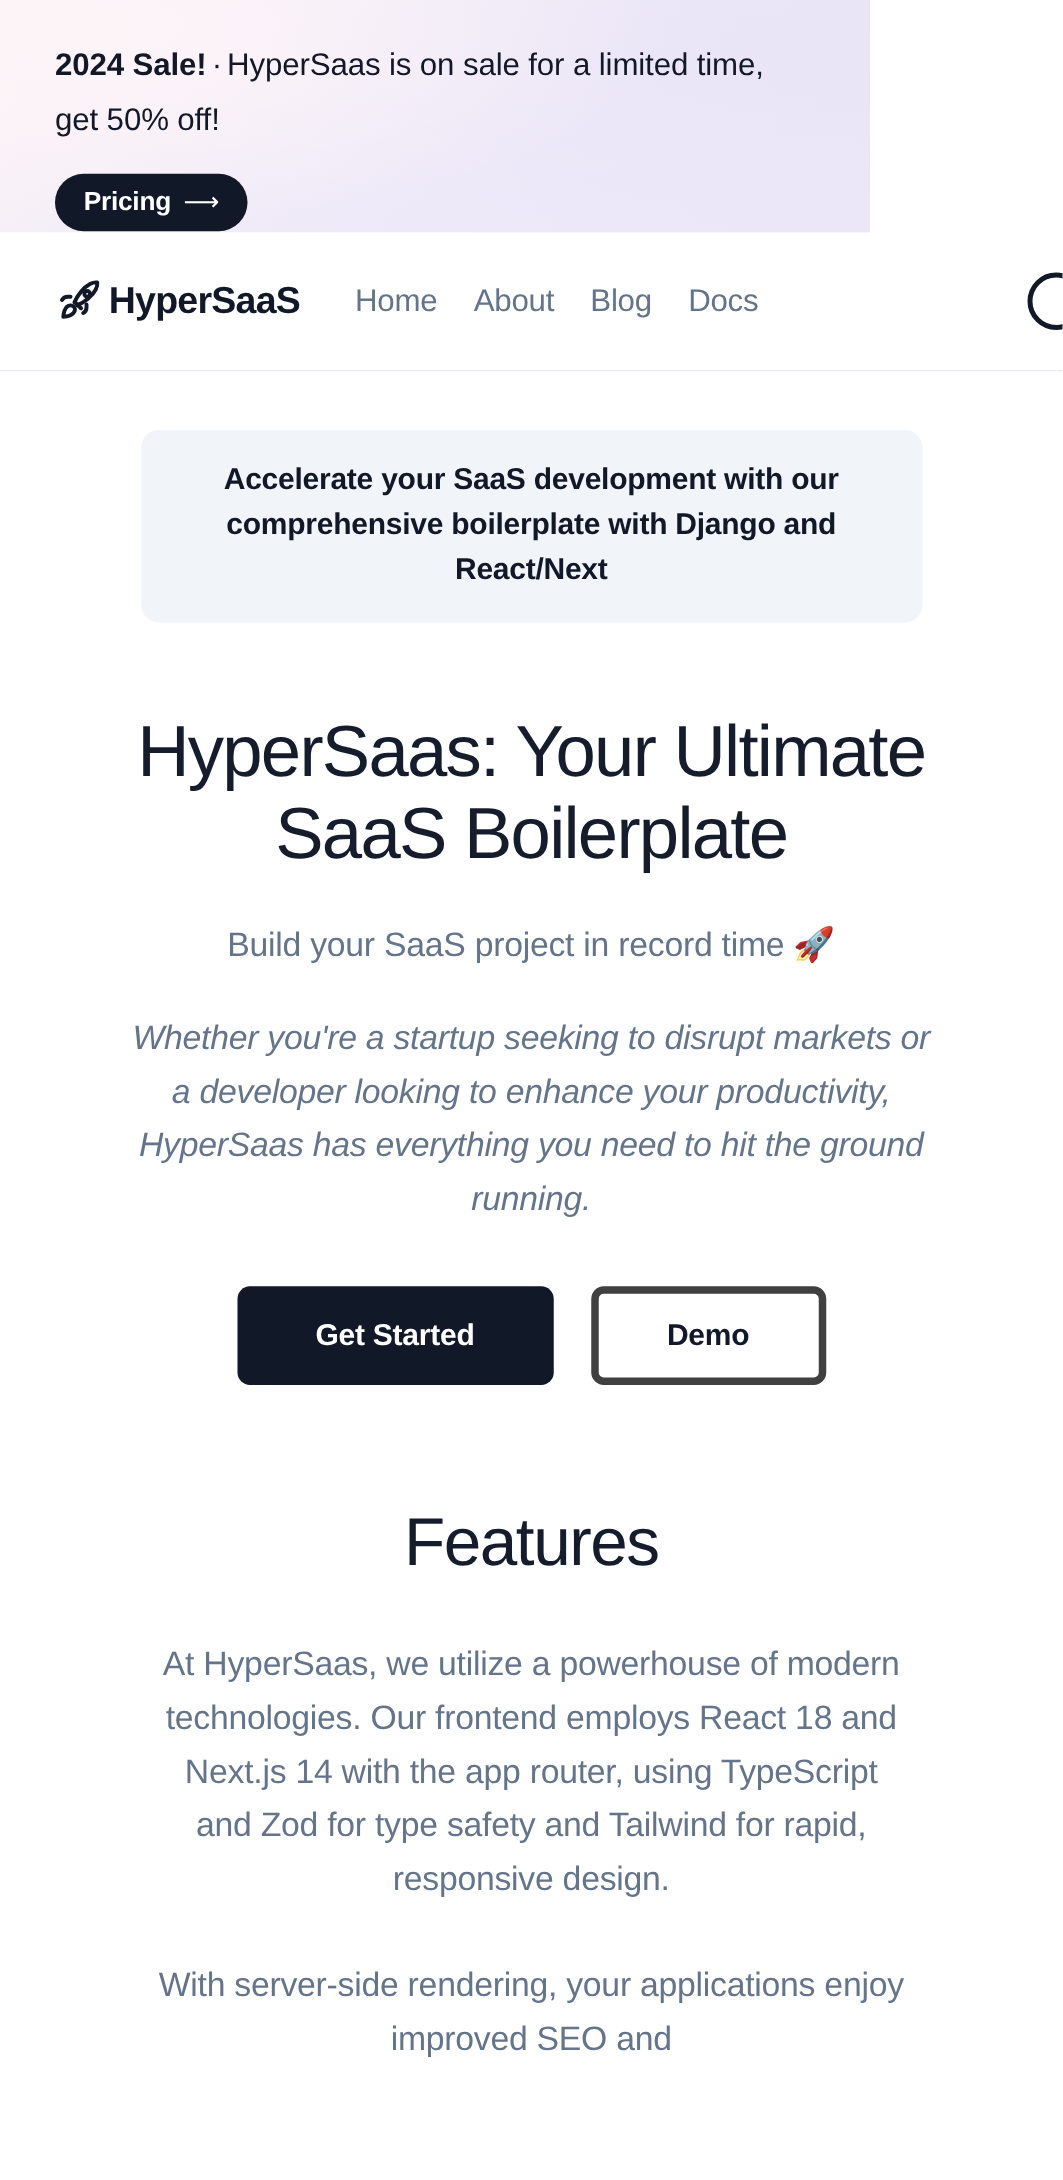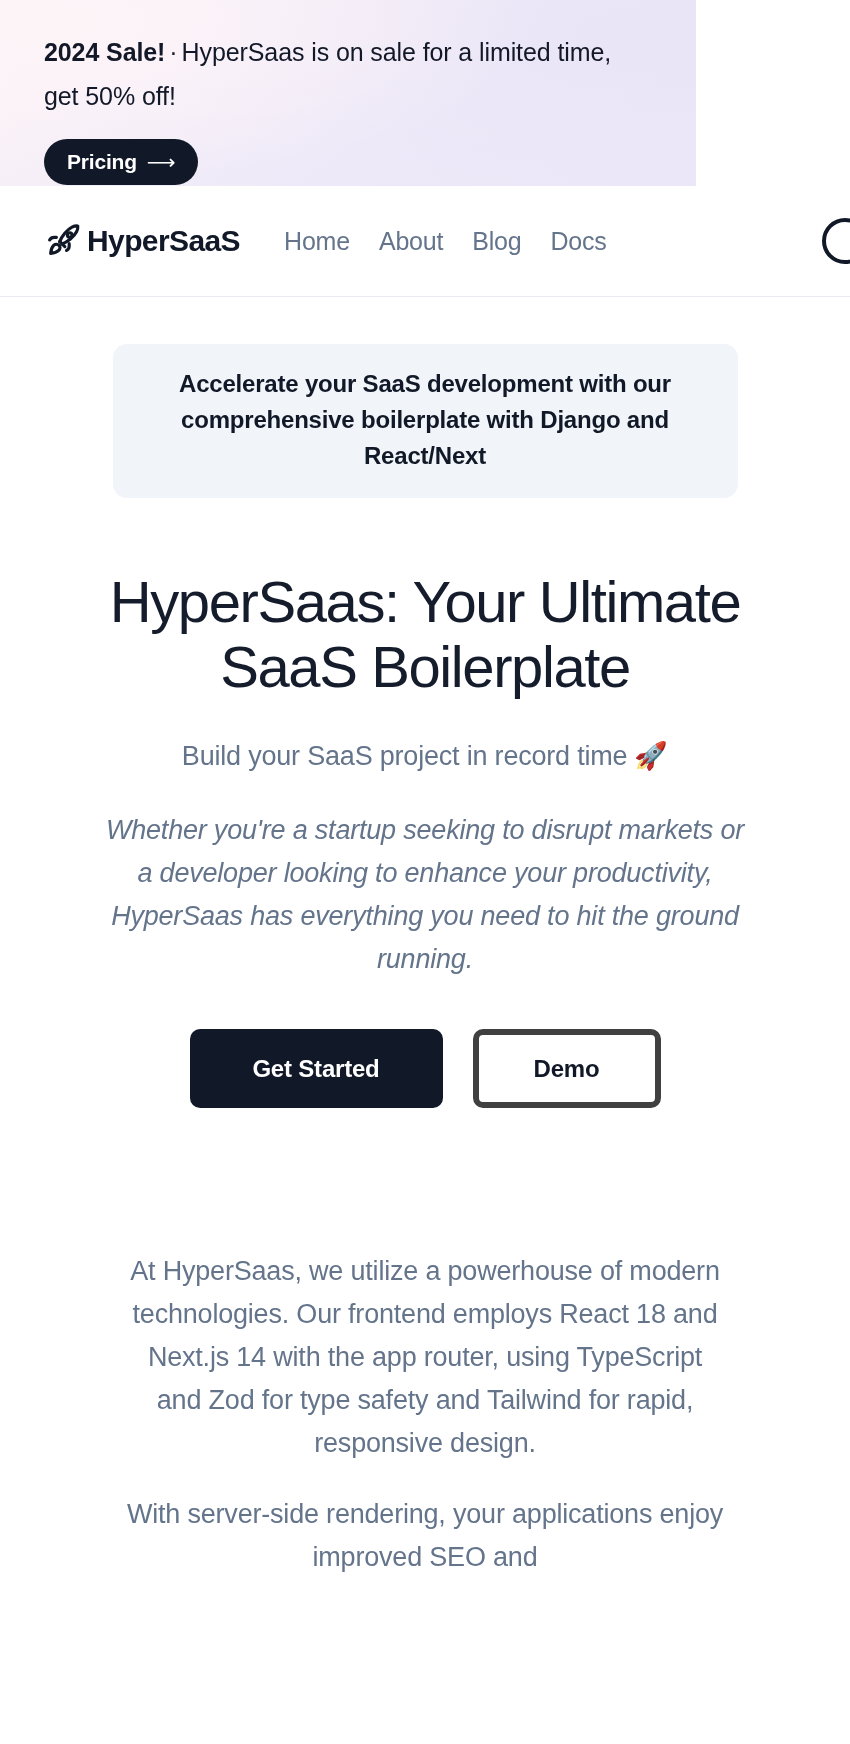--- a/index.html
+++ b/index.html
@@ -208,21 +208,21 @@
   .features-body {
     margin: 46px auto 0 auto;
     max-width: 600px;
   }
   .features-body p {
     font-size: 27px;
     line-height: 43px;
     color: #64748b;
     letter-spacing: -0.2px;
   }
-  .features-body p + p { margin-top: 28px; }
+  .features-body p + p { margin-top: 42px; }
 </style>
 </head>
 <body>
 
 <div class="announce">
   <div class="announce-text">
     <span class="lead">2024 Sale!</span><span class="dot">·</span><span class="rest">HyperSaas is on sale for a limited time, get 50% off!</span>
   </div>
   <button class="pricing-btn">
     <span>Pricing</span>
@@ -264,17 +264,18 @@
 
   <p class="hero-desc">Whether you're a startup seeking to disrupt markets or a developer looking to enhance your productivity, HyperSaas has everything you need to hit the ground running.</p>
 
   <div class="hero-actions">
     <button class="btn-primary">Get Started</button>
     <button class="btn-secondary">Demo</button>
   </div>
 </section>
 
 <section class="features">
+  <h2 class="features-title">Features</h2>
   <div class="features-body">
     <p>At HyperSaas, we utilize a powerhouse of modern technologies. Our frontend employs React 18 and Next.js 14 with the app router, using TypeScript and Zod for type safety and Tailwind for rapid, responsive design.</p>
     <p>With server-side rendering, your applications enjoy improved SEO and</p>
   </div>
 </section>
 
 </body></html>

